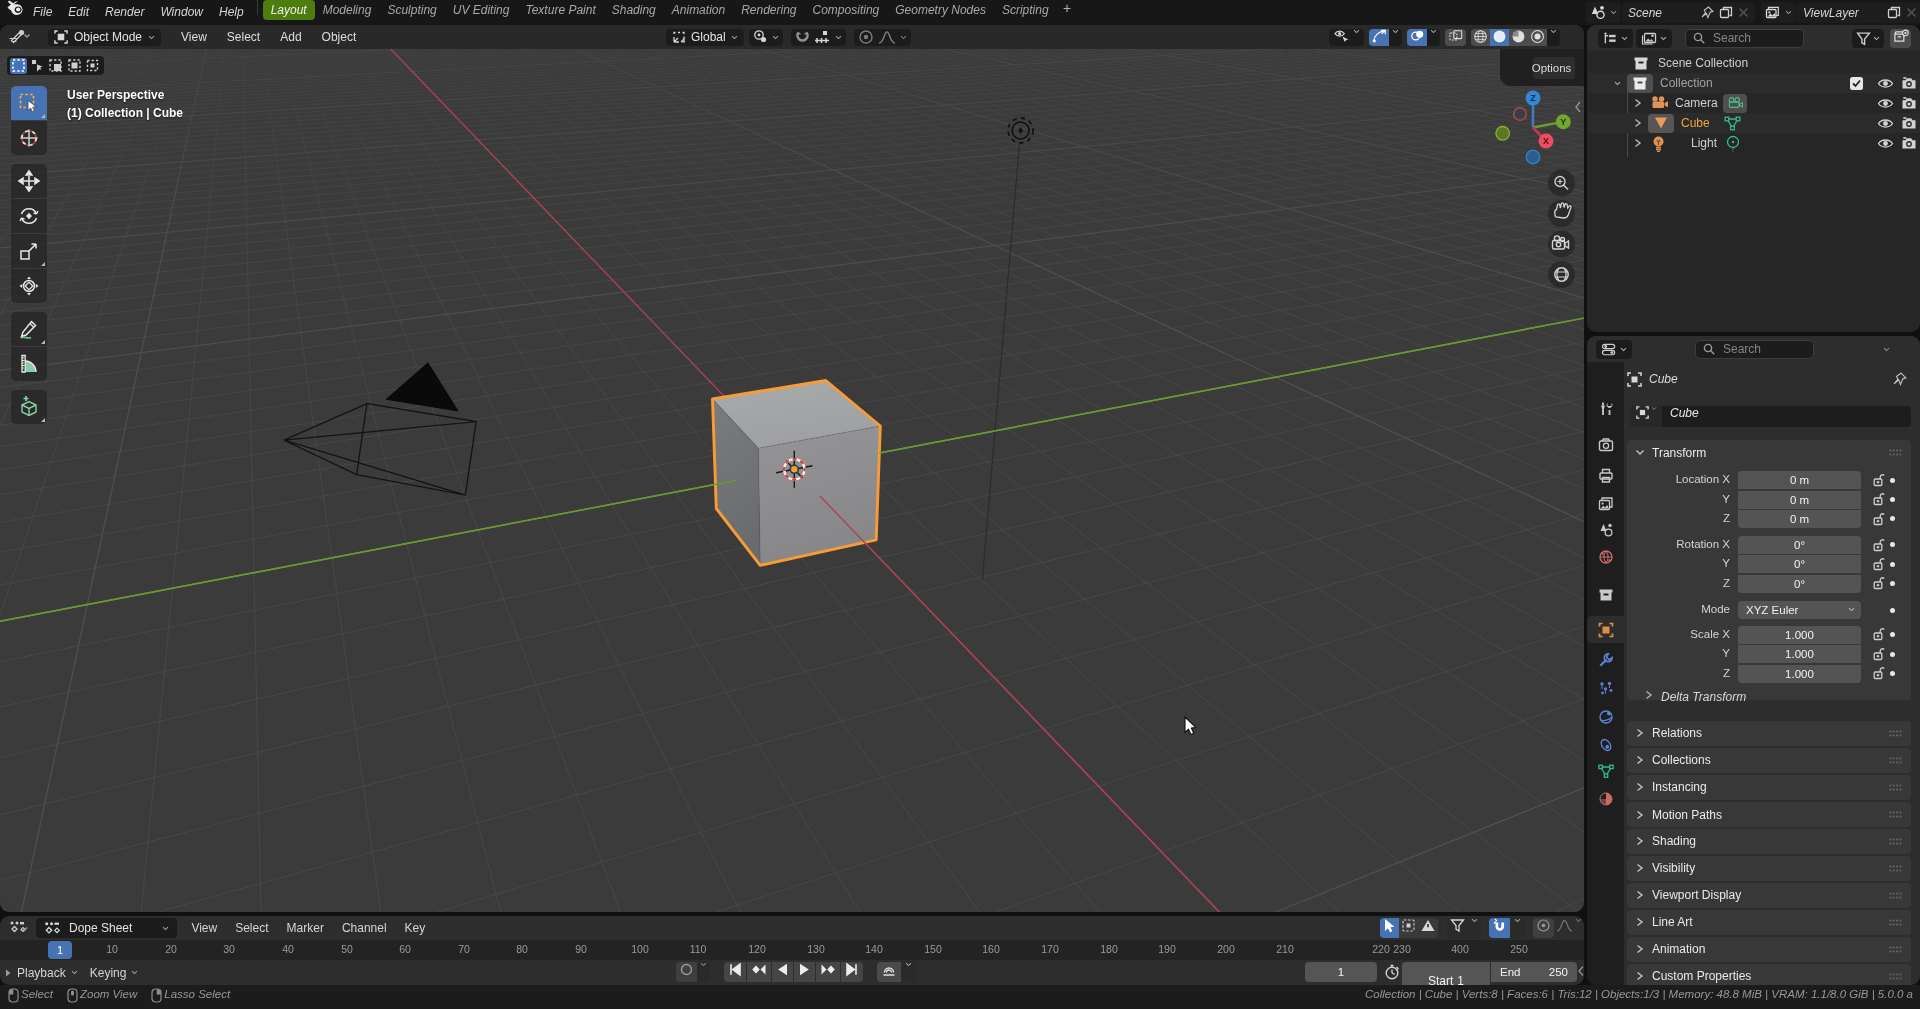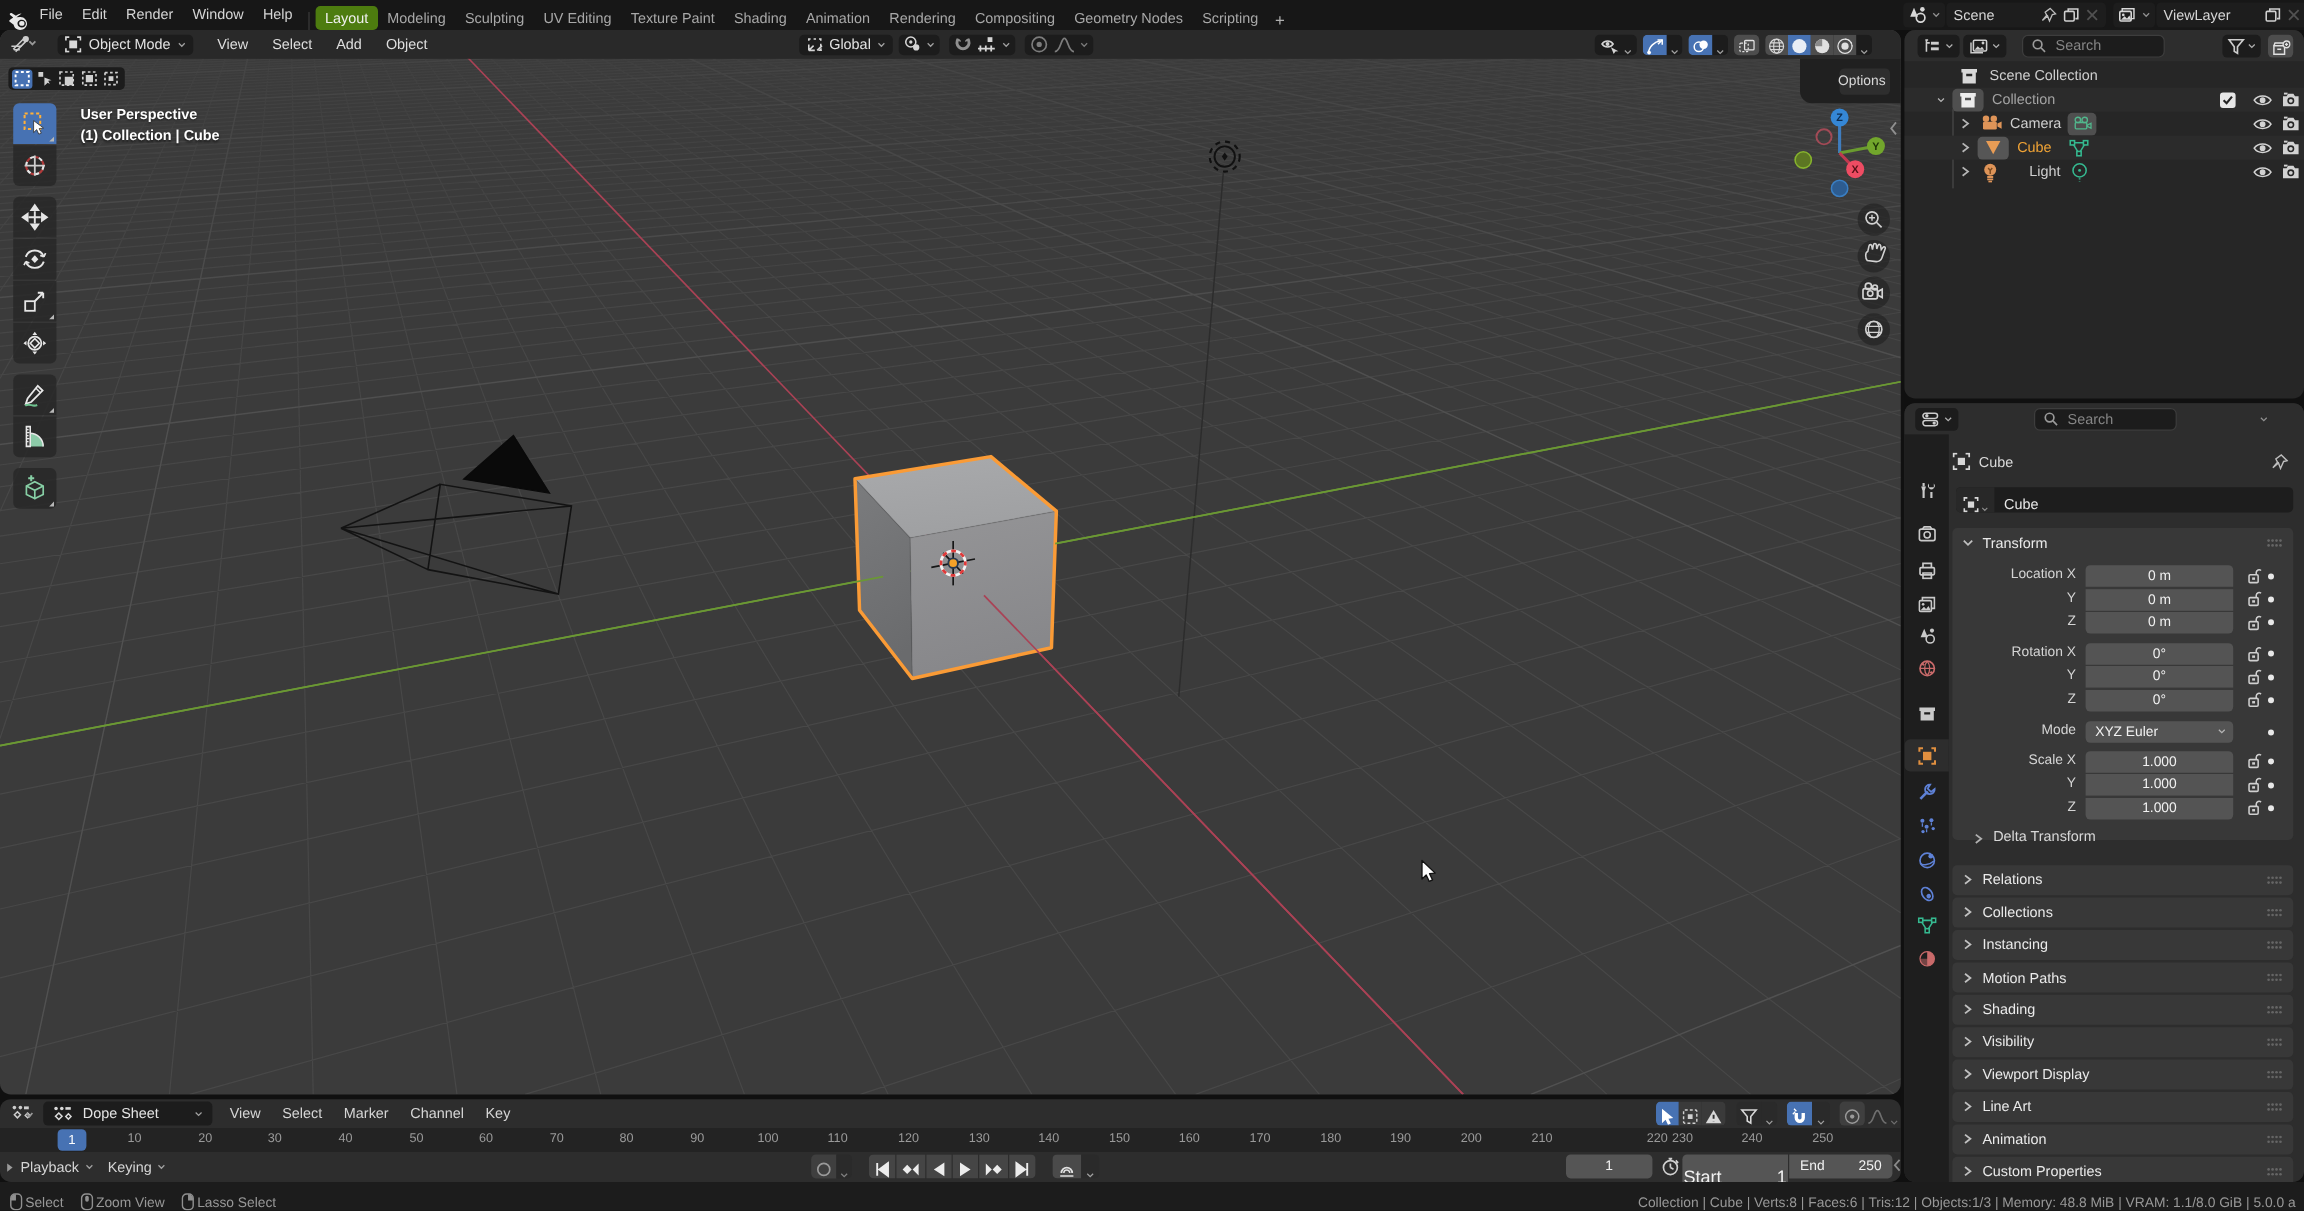--- a/index.html
+++ b/index.html
@@ -1,18 +1,18 @@
 <!DOCTYPE html>
 <html><head>
 <meta charset="utf-8">
 <style>
 html,body{margin:0;padding:0;background:#101010;width:1920px;height:1009px;overflow:hidden;}
 *{box-sizing:border-box;font-family:"Liberation Sans",sans-serif;}
 .abs{position:absolute;}
-.row{display:flex;align-items:flex-end;}
+.row{display:flex;align-items:flex-start;font-style:italic;}
 #stage{position:absolute;left:0;top:0;width:1920px;height:1009px;background:#101010;}
 
 #topbar{left:0;top:0;width:1920px;height:25px;background:#171717;color:#d5d5d5;font-size:12px;}
 #topbar .menu{padding:0 8px;line-height:25px;}
 .wtab{padding:3.5px 8px;margin:0;border-radius:4px;color:#a8a8a8;line-height:13px;}
 .wtab.active{background:#4d7c0f;color:#f0f0f0;}
 .idbox{background:#1d1d1d;border-radius:4px;height:21px;display:flex;align-items:center;color:#d5d5d5;}
 
 .ddbox{background:#1c1c1c;border-radius:4px;display:flex;align-items:center;color:#e3e3e3;}
 .caret{width:7px;height:5px;display:inline-block;}
@@ -603,21 +603,21 @@
         <span class="rnum" style="left:874px">140</span>
         <span class="rnum" style="left:933px">150</span>
         <span class="rnum" style="left:991px">160</span>
         <span class="rnum" style="left:1050px">170</span>
         <span class="rnum" style="left:1109px">180</span>
         <span class="rnum" style="left:1167px">190</span>
         <span class="rnum" style="left:1226px">200</span>
         <span class="rnum" style="left:1285px">210</span>
         <span class="rnum" style="left:1381px">220</span>
         <span class="rnum" style="left:1402px">230</span>
-        <span class="rnum" style="left:1460px">240</span>
+        <span class="rnum" style="left:1460px">400</span>
         <span class="rnum" style="left:1519px">250</span>
       </div>
 <div id="tlplay" class="abs">
   <svg width="10" height="10" viewBox="0 0 10 10" style="margin-left:3px">
           <path d="M3 1.5L7.5 5L3 8.5z" fill="#9a9a9a"></path>
         </svg>
   <span style="margin-left:4px">Playback</span>
         <svg class="caret" style="margin-left:5px" viewBox="0 0 10 7">
           <path d="M1.5 1.5L5 5L8.5 1.5" stroke="#a0a0a0" stroke-width="1.5" fill="none"></path>
         </svg>
@@ -683,21 +683,21 @@
                 <path d="M1.5 1.5L5 5L8.5 1.5" stroke="#a0a0a0" stroke-width="1.5" fill="none"></path>
               </svg>
             </div>
     </div>
   </div>
   <div style="position:absolute;left:1305px;top:2px;width:72px;height:20px;background:#555555;border-radius:4px;color:#f2f2f2;font-size:11.5px;display:flex;align-items:center;justify-content:center">1</div>
   <svg style="position:absolute;left:1384px;top:4px" width="16" height="16" viewBox="0 0 16 16">
           <circle cx="8" cy="9" r="5.8" stroke="#cfcfcf" stroke-width="1.4" fill="none"></circle>
           <path d="M8 9V5.6M8 9l2.6 1.4M6.5 1.5h3M8 1.5v2M12.5 3l1.5 1.5l-1 1" stroke="#cfcfcf" stroke-width="1.4" fill="none"></path>
         </svg>
-  <div style="position:absolute;left:1402px;top:2px;width:88px;height:38px;background:#555555;border-radius:4px 0 0 4px;color:#f2f2f2;font-size:15px;display:flex;align-items:center;padding:0 1px;justify-content:space-between">
+  <div style="position:absolute;left:1402px;top:2px;width:88px;height:38px;background:#555555;border-radius:4px 0 0 4px;color:#f2f2f2;font-size:12px;display:flex;align-items:center;padding:0 26px;justify-content:space-between">
           <span>Start</span>
           <span>1</span>
         </div>
   <div style="position:absolute;left:1491px;top:2px;width:86px;height:20px;background:#555555;border-radius:0 4px 4px 0;color:#f2f2f2;font-size:11.5px;display:flex;align-items:center;padding:0 9px;justify-content:space-between">
           <span>End</span>
           <span>250</span>
         </div>
   <svg style="position:absolute;left:1577px;top:5px" width="8" height="12" viewBox="0 0 8 12">
           <path d="M6 1.5L2 6l4 4.5" stroke="#8a8a8a" stroke-width="1.5" fill="none"></path>
         </svg>

